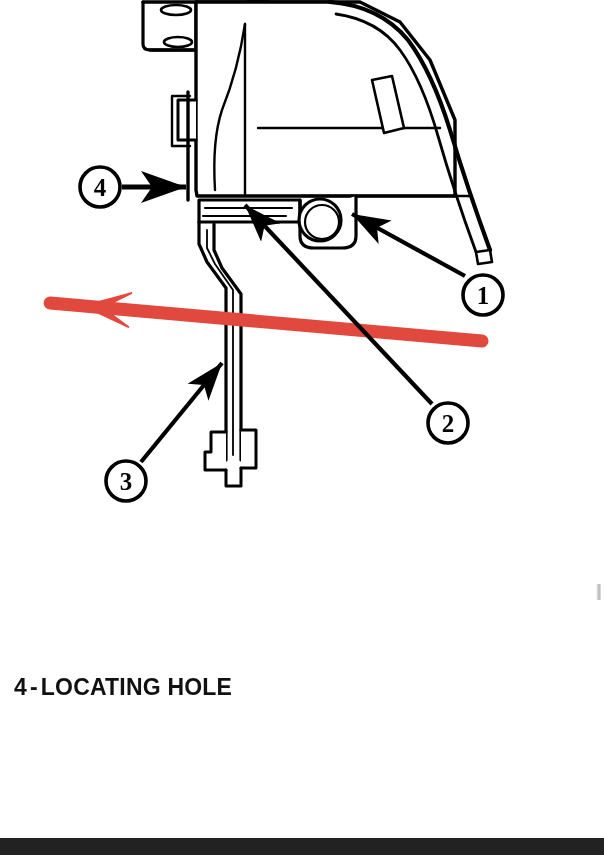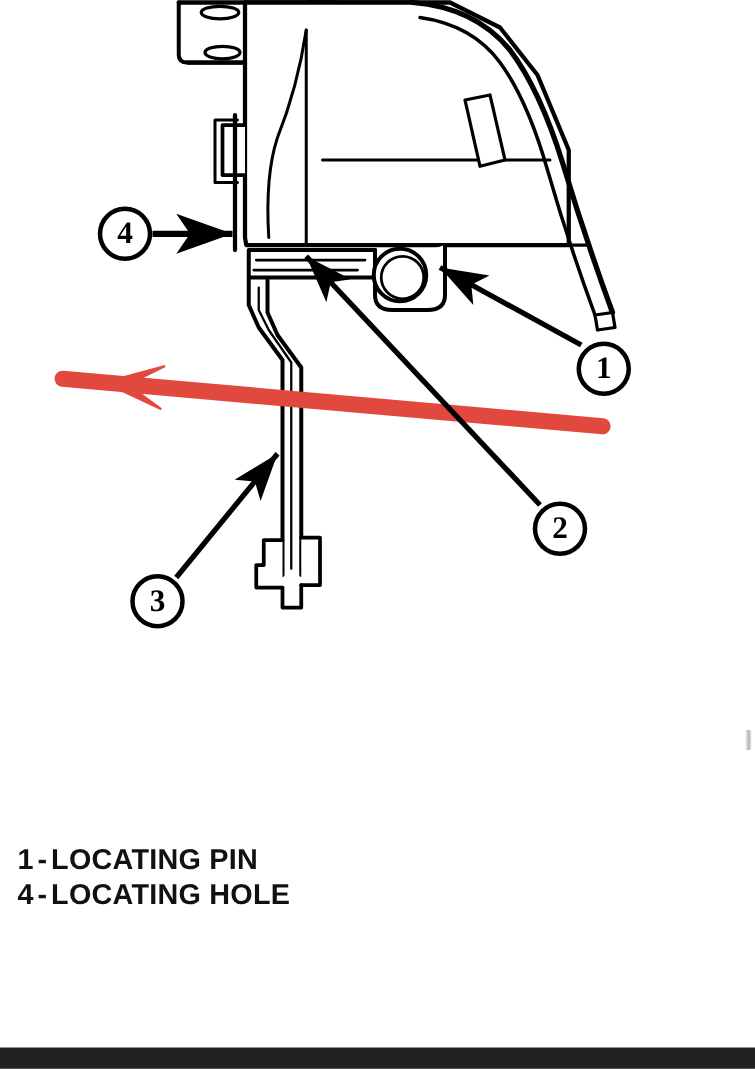--- a/index.html
+++ b/index.html
@@ -180,23 +180,20 @@
         </g>
       </g>
 
     </svg>
   </div>
 
   <div id="edge-artifact"></div>
 
   <div id="legend">
 
-    <div class="legend-row">
-      <span class="lg-num">1</span><span class="lg-dash">-</span><span class="lg-label">LOCATING PIN</span>
-    </div>
 
 
 
     <div class="legend-row">
       <span class="lg-num">4</span><span class="lg-dash">-</span><span class="lg-label">LOCATING HOLE</span>
     </div>
 
   </div>
 
   <div id="bottom-band" style="background: rgb(34, 34, 34);"></div>

